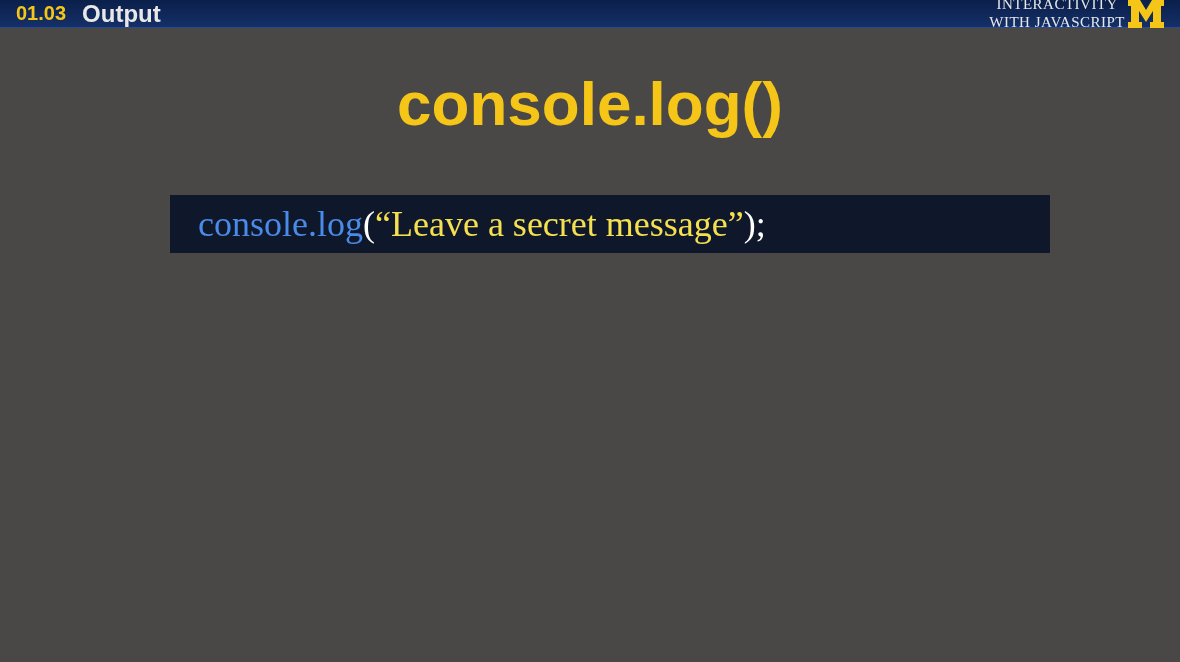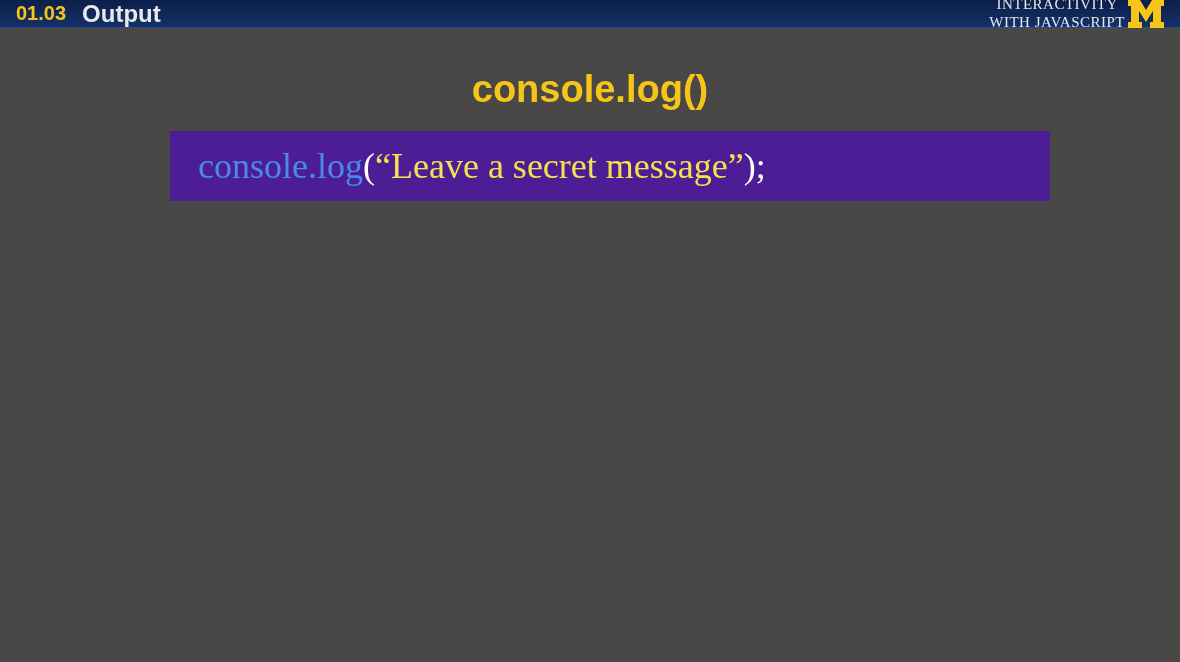--- a/index.html
+++ b/index.html
@@ -48,23 +48,23 @@
       align-items: center;
       justify-content: center;
     }
     .logo svg { display: block; }
     .content {
       padding: 40px 60px 0 60px;
     }
     .heading {
       color: #f5c518;
       font-weight: 800;
-      font-size: 38px;
+      font-size: 62px;
       text-align: center;
-      margin-bottom: 20px;
+      margin-bottom: 56px;
     }
     ul.bullets {
       list-style: none;
       padding-left: 70px;
     }
     ul.bullets li {
       color: #f5f5f5;
       font-size: 40px;
       font-weight: 300;
       line-height: 1.25;
@@ -75,23 +75,23 @@
     }
     ul.bullets li::before {
       content: "•";
       position: absolute;
       left: 0;
       top: 0;
       color: #f5f5f5;
       font-size: 40px;
     }
     .code-block {
-      background: #4c1d95;
+      background: #0f172a;
       margin: 0 70px 40px 110px;
-      padding: 14px 28px;
+      padding: 8px 28px;
       font-family: Georgia, 'Times New Roman', serif;
       font-size: 36px;
     }
     .code-blue { color: #4a8ae8; }
     .code-white { color: #ffffff; }
     .code-yellow { color: #f5e050; }
   </style>
 </head>
 <body>
 

